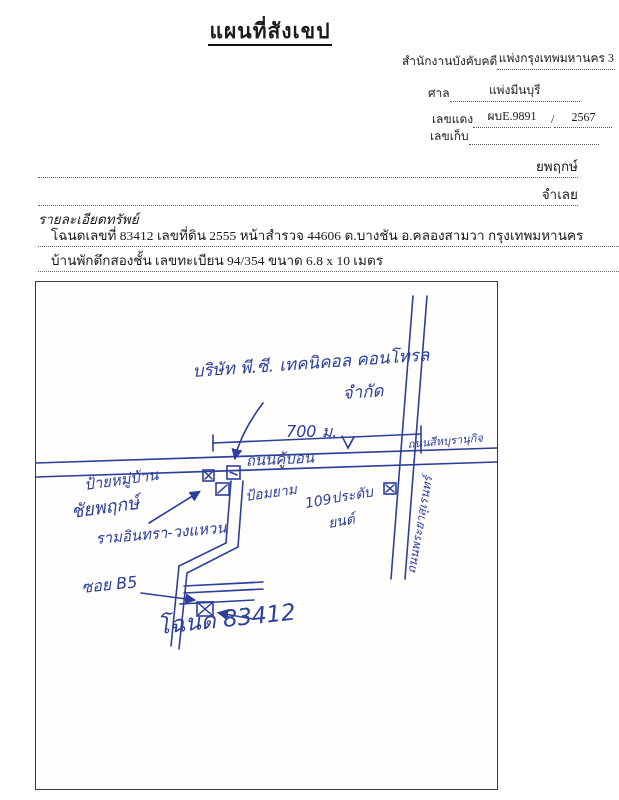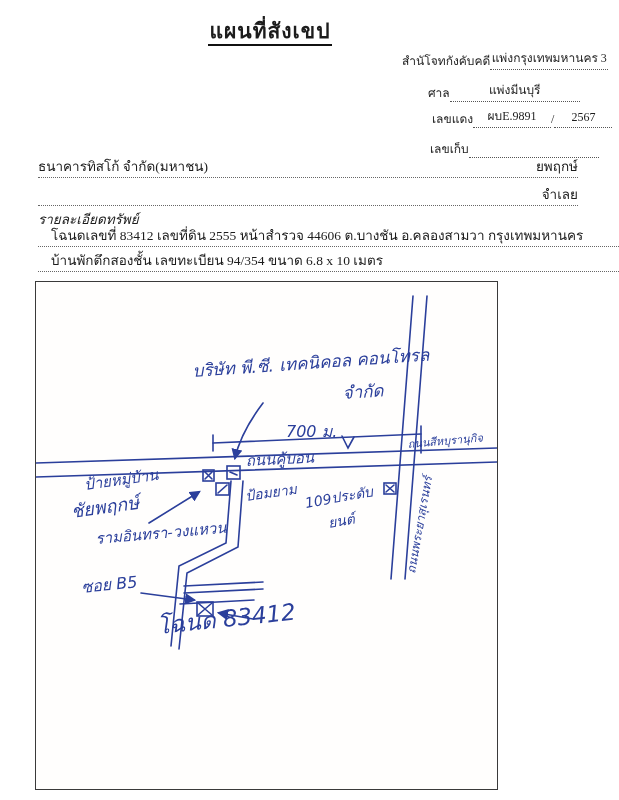--- a/index.html
+++ b/index.html
@@ -42,34 +42,33 @@
   }
 </style>
 </head>
 <body>
 
 <div class="abs doc-title">
   <span>แผนที่สังเขป</span>
 </div>
 
 <div class="abs hdr" style="top:50px;left:402px;">
-  <span>สำนัโจทกังคับคดี</span><span class="dotfill" style="min-width:118px;font-family:Liberation Serif, serif;"><span class="raise">แพ่งกรุงเทพมหานคร 3</span></span>
+  <span>สำนักงานบังคับคดี</span><span class="dotfill" style="min-width:118px;font-family:Liberation Serif, serif;"><span class="raise">แพ่งกรุงเทพมหานคร 3</span></span>
 </div>
 <div class="abs hdr" style="top:82px;left:428px;">
   <span>ศาล</span><span class="dotfill" style="min-width:130px;"><span class="raise">แพ่งมีนบุรี</span></span>
 </div>
 <div class="abs hdr" style="top:108px;left:420px;margin-left:12px;">
   <span>เลขแดง</span><span class="dotfill" style="min-width:78px;"><span class="raise">ผบE.9891</span></span><span>/</span><span class="dotfill" style="min-width:58px;"><span class="raise">2567</span></span>
 </div>
-<div class="abs hdr" style="top:139px;left:430px;">
+<div class="abs hdr" style="top:126px;left:430px;">
   <span>เลขเก็บ</span><span class="dotfill" style="min-width:130px;">&nbsp;</span>
 </div>
 
 <div class="abs form-row" style="top:155px;left:38px;width:540px;">
-  <span>ธนาคารทิสโก้ จำกัด(มหาชน)</span>
   <span class="grow"></span>
   <span>ยพฤกษ์</span>
 </div>
 <div class="abs form-row" style="top:183px;left:38px;width:540px;">
   <span class="grow"></span>
   <span>จำเลย</span>
 </div>
 
 <div class="abs section-label" style="top:208px;left:38px;font-style:italic;">รายละเอียดทรัพย์</div>
 <div class="abs prop-line" style="top:224px;left:38px;width:576px;">โฉนดเลขที่ 83412 เลขที่ดิน 2555 หน้าสำรวจ 44606 ต.บางชัน อ.คลองสามวา กรุงเทพมหานคร</div>

